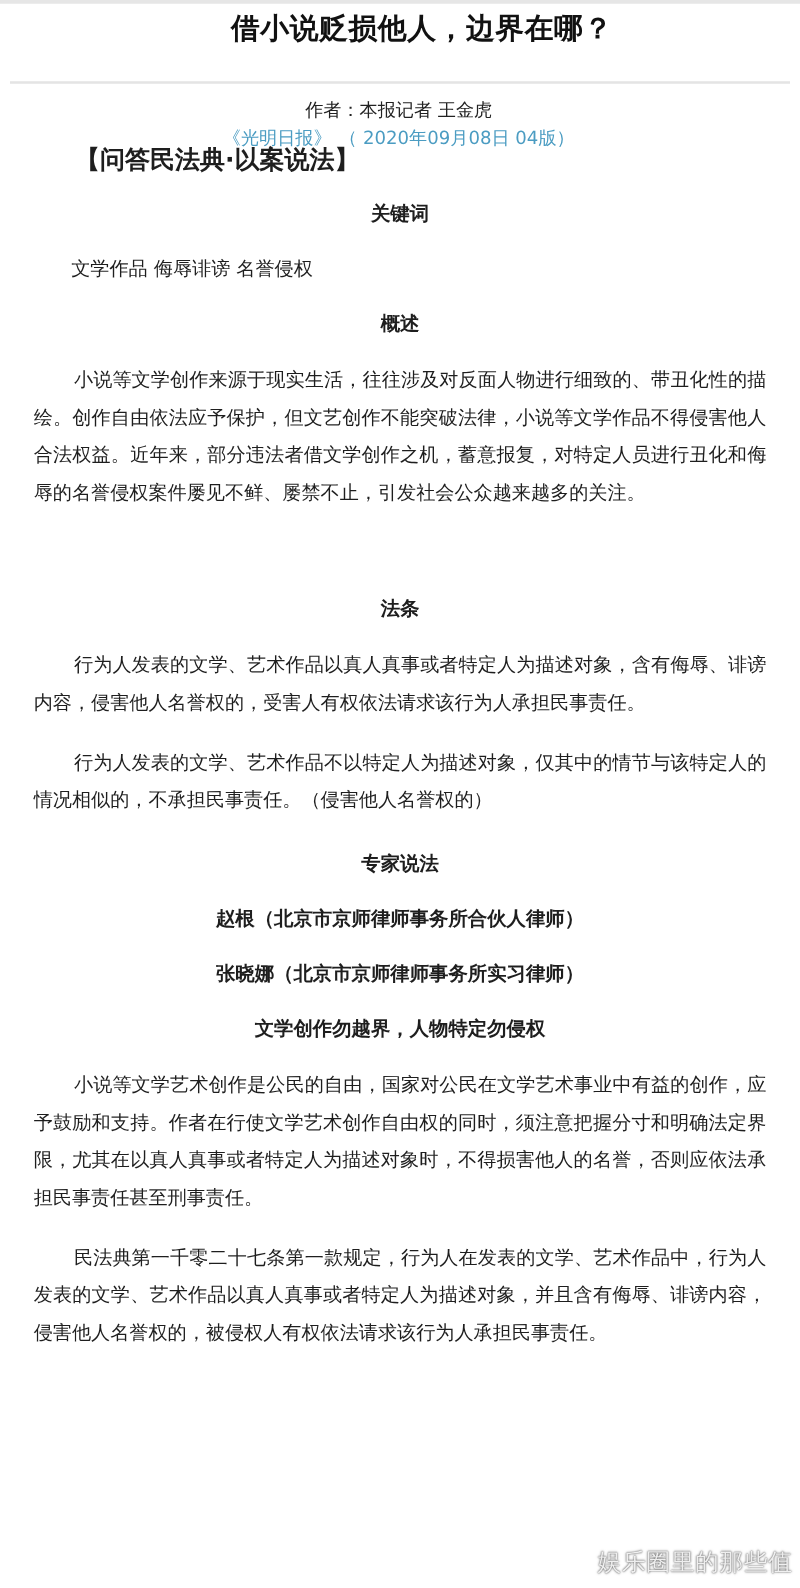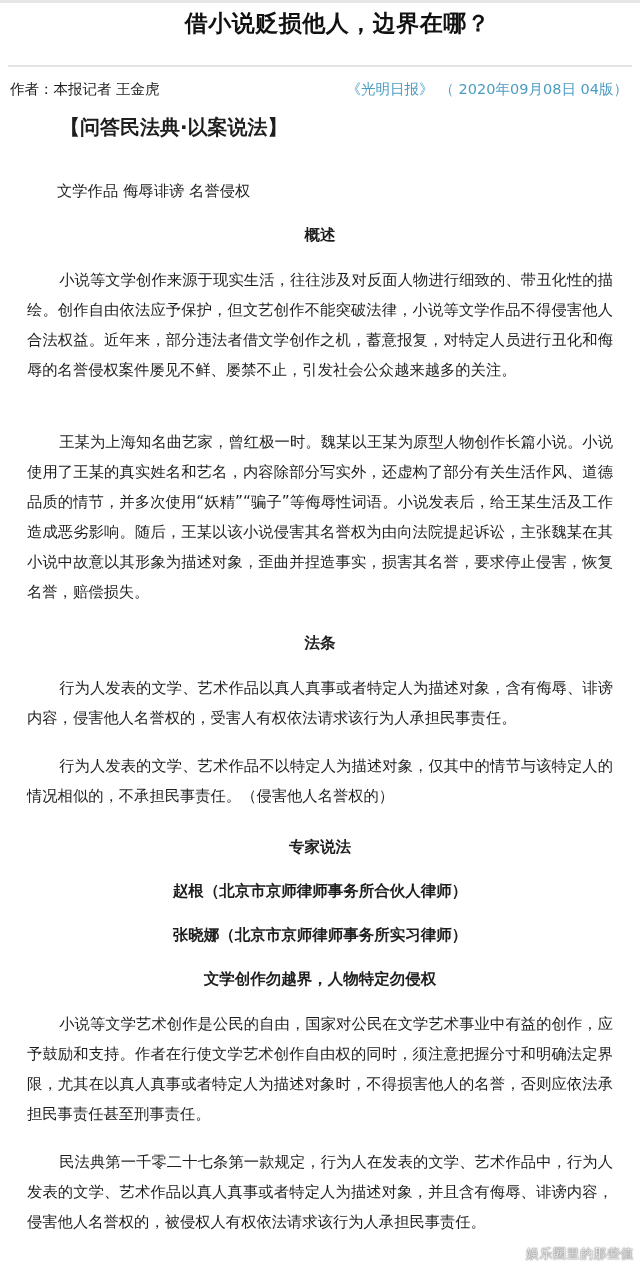--- a/index.html
+++ b/index.html
@@ -44,20 +44,21 @@
     }
     .meta {
       position: absolute;
       top: 78px; left: 10px; right: 12px;
       height: 22px;
       display: flex;
       justify-content: space-between;
       align-items: center;
       font-size: 14.5px;
       line-height: 22px;
+      flex-direction: column;
     }
     .meta .author { color: #222; }
     .meta .source { color: #4b9cc2; }
     .meta .source span + span { margin-left: 6px; }
 
     .body {
       position: absolute;
       top: 115px;
       left: 27px;
       width: 586px;
@@ -97,21 +98,21 @@
       height: 24px;
     }
     .gap-s { height: 18px; }
     .gap-m { height: 20px; }
     .gap-l { height: 24px; }
 
     .watermark {
       position: absolute;
       right: 6px;
       bottom: 7px;
-      font-size: 13px;
+      font-size: 19px;
       color: rgba(255,255,255,0.9);
       text-shadow: 0 0 2px rgba(0,0,0,0.55), 0 0 1px rgba(0,0,0,0.6);
       letter-spacing: 0.5px;
     }
   </style>
 </head>
 <body>
 
 <div class="top-edge"></div>
 
@@ -126,31 +127,31 @@
     <span class="source">
       <span>《光明日报》</span><span>（ 2020年09月08日 04版）</span>
     </span>
   </div>
 
   <div class="body">
 
     <div class="column-tag">【问答民法典·以案说法】</div>
 
     <div class="gap-m"></div>
+    <div class="section-heading">关键词</div>
     <div class="gap-m"></div>
     <div class="keywords">文学作品 侮辱诽谤 名誉侵权</div>
 
     <div class="gap-m"></div>
     <div class="section-heading">概述</div>
     <div class="gap-s"></div>
     <p class="para">小说等文学创作来源于现实生活，往往涉及对反面人物进行细致的、带丑化性的描绘。创作自由依法应予保护，但文艺创作不能突破法律，小说等文学作品不得侵害他人合法权益。近年来，部分违法者借文学创作之机，蓄意报复，对特定人员进行丑化和侮辱的名誉侵权案件屡见不鲜、屡禁不止，引发社会公众越来越多的关注。</p>
 
     <div class="gap-l"></div>
     <div class="gap-s"></div>
-    <p class="para">王某为上海知名曲艺家，曾红极一时。魏某以王某为原型人物创作长篇小说。小说使用了王某的真实姓名和艺名，内容除部分写实外，还虚构了部分有关生活作风、道德品质的情节，并多次使用“妖精”“骗子”等侮辱性词语。小说发表后，给王某生活及工作造成恶劣影响。随后，王某以该小说侵害其名誉权为由向法院提起诉讼，主张魏某在其小说中故意以其形象为描述对象，歪曲并捏造事实，损害其名誉，要求停止侵害，恢复名誉，赔偿损失。</p>
 
     <div class="gap-l"></div>
     <div class="section-heading">法条</div>
     <div class="gap-s"></div>
     <p class="para">行为人发表的文学、艺术作品以真人真事或者特定人为描述对象，含有侮辱、诽谤内容，侵害他人名誉权的，受害人有权依法请求该行为人承担民事责任。</p>
     <div class="gap-s"></div>
     <p class="para">行为人发表的文学、艺术作品不以特定人为描述对象，仅其中的情节与该特定人的情况相似的，不承担民事责任。（侵害他人名誉权的）</p>
 
     <div class="gap-l"></div>
     <div class="section-heading">专家说法</div>

